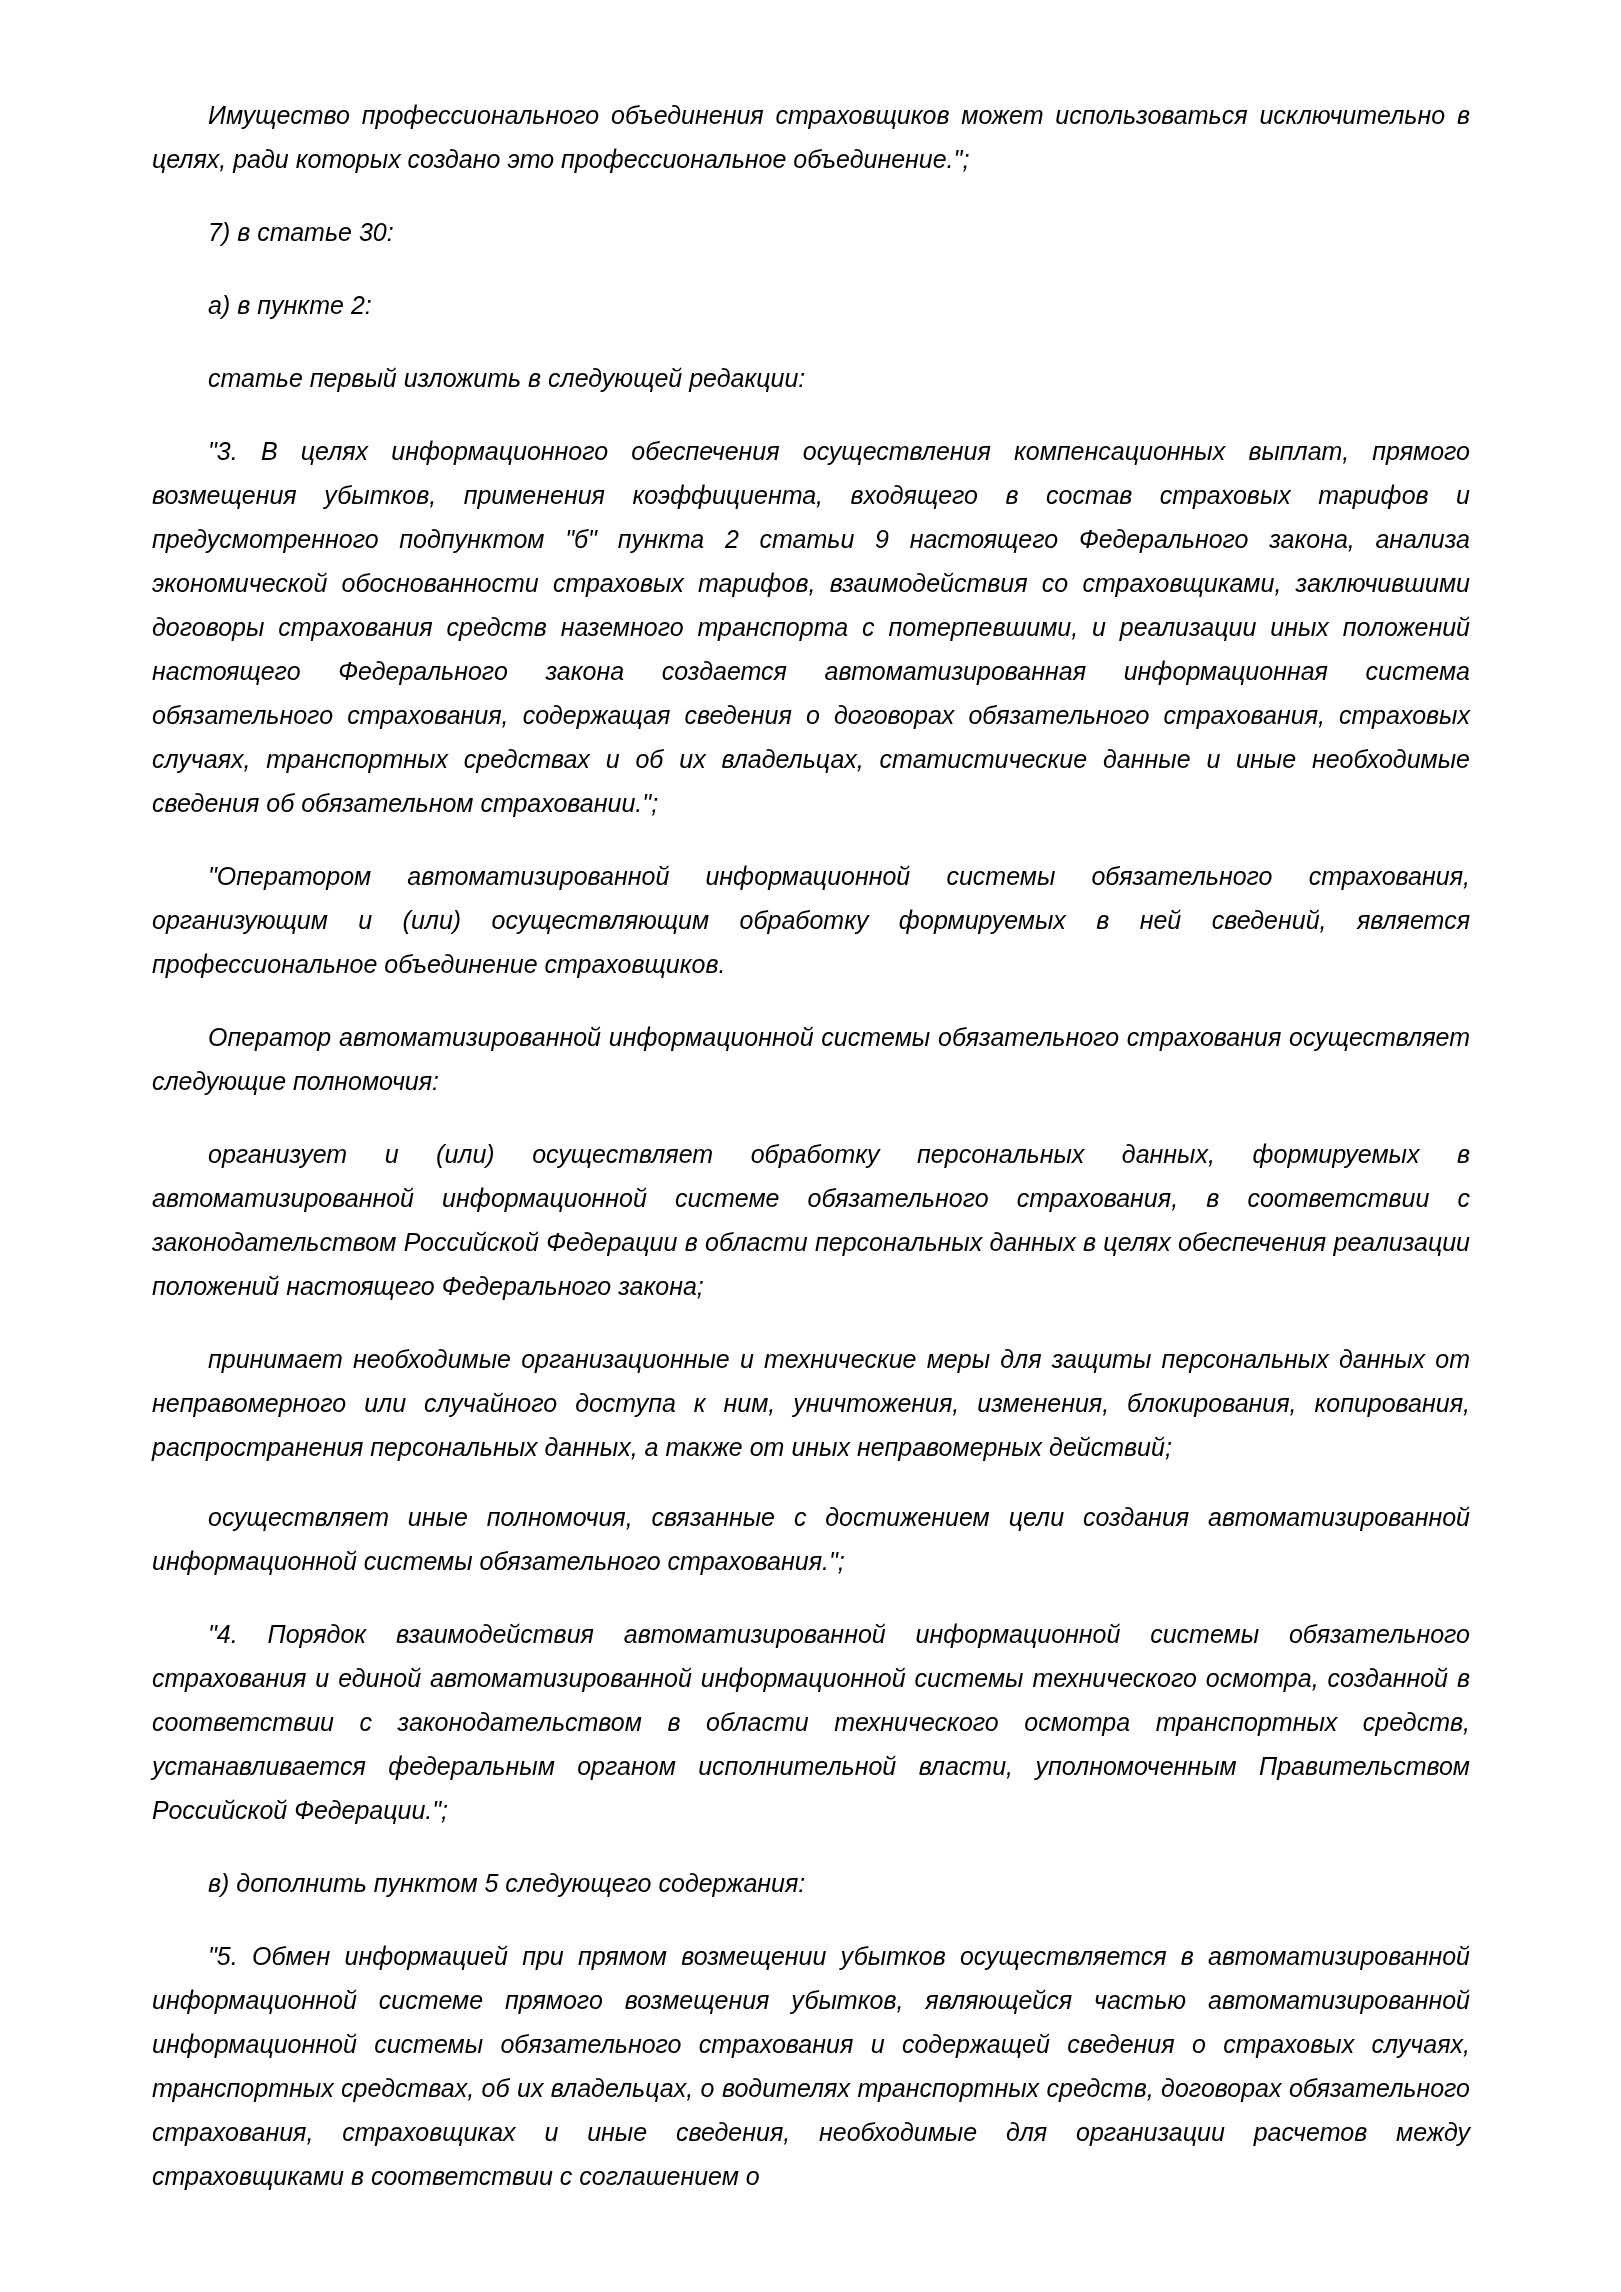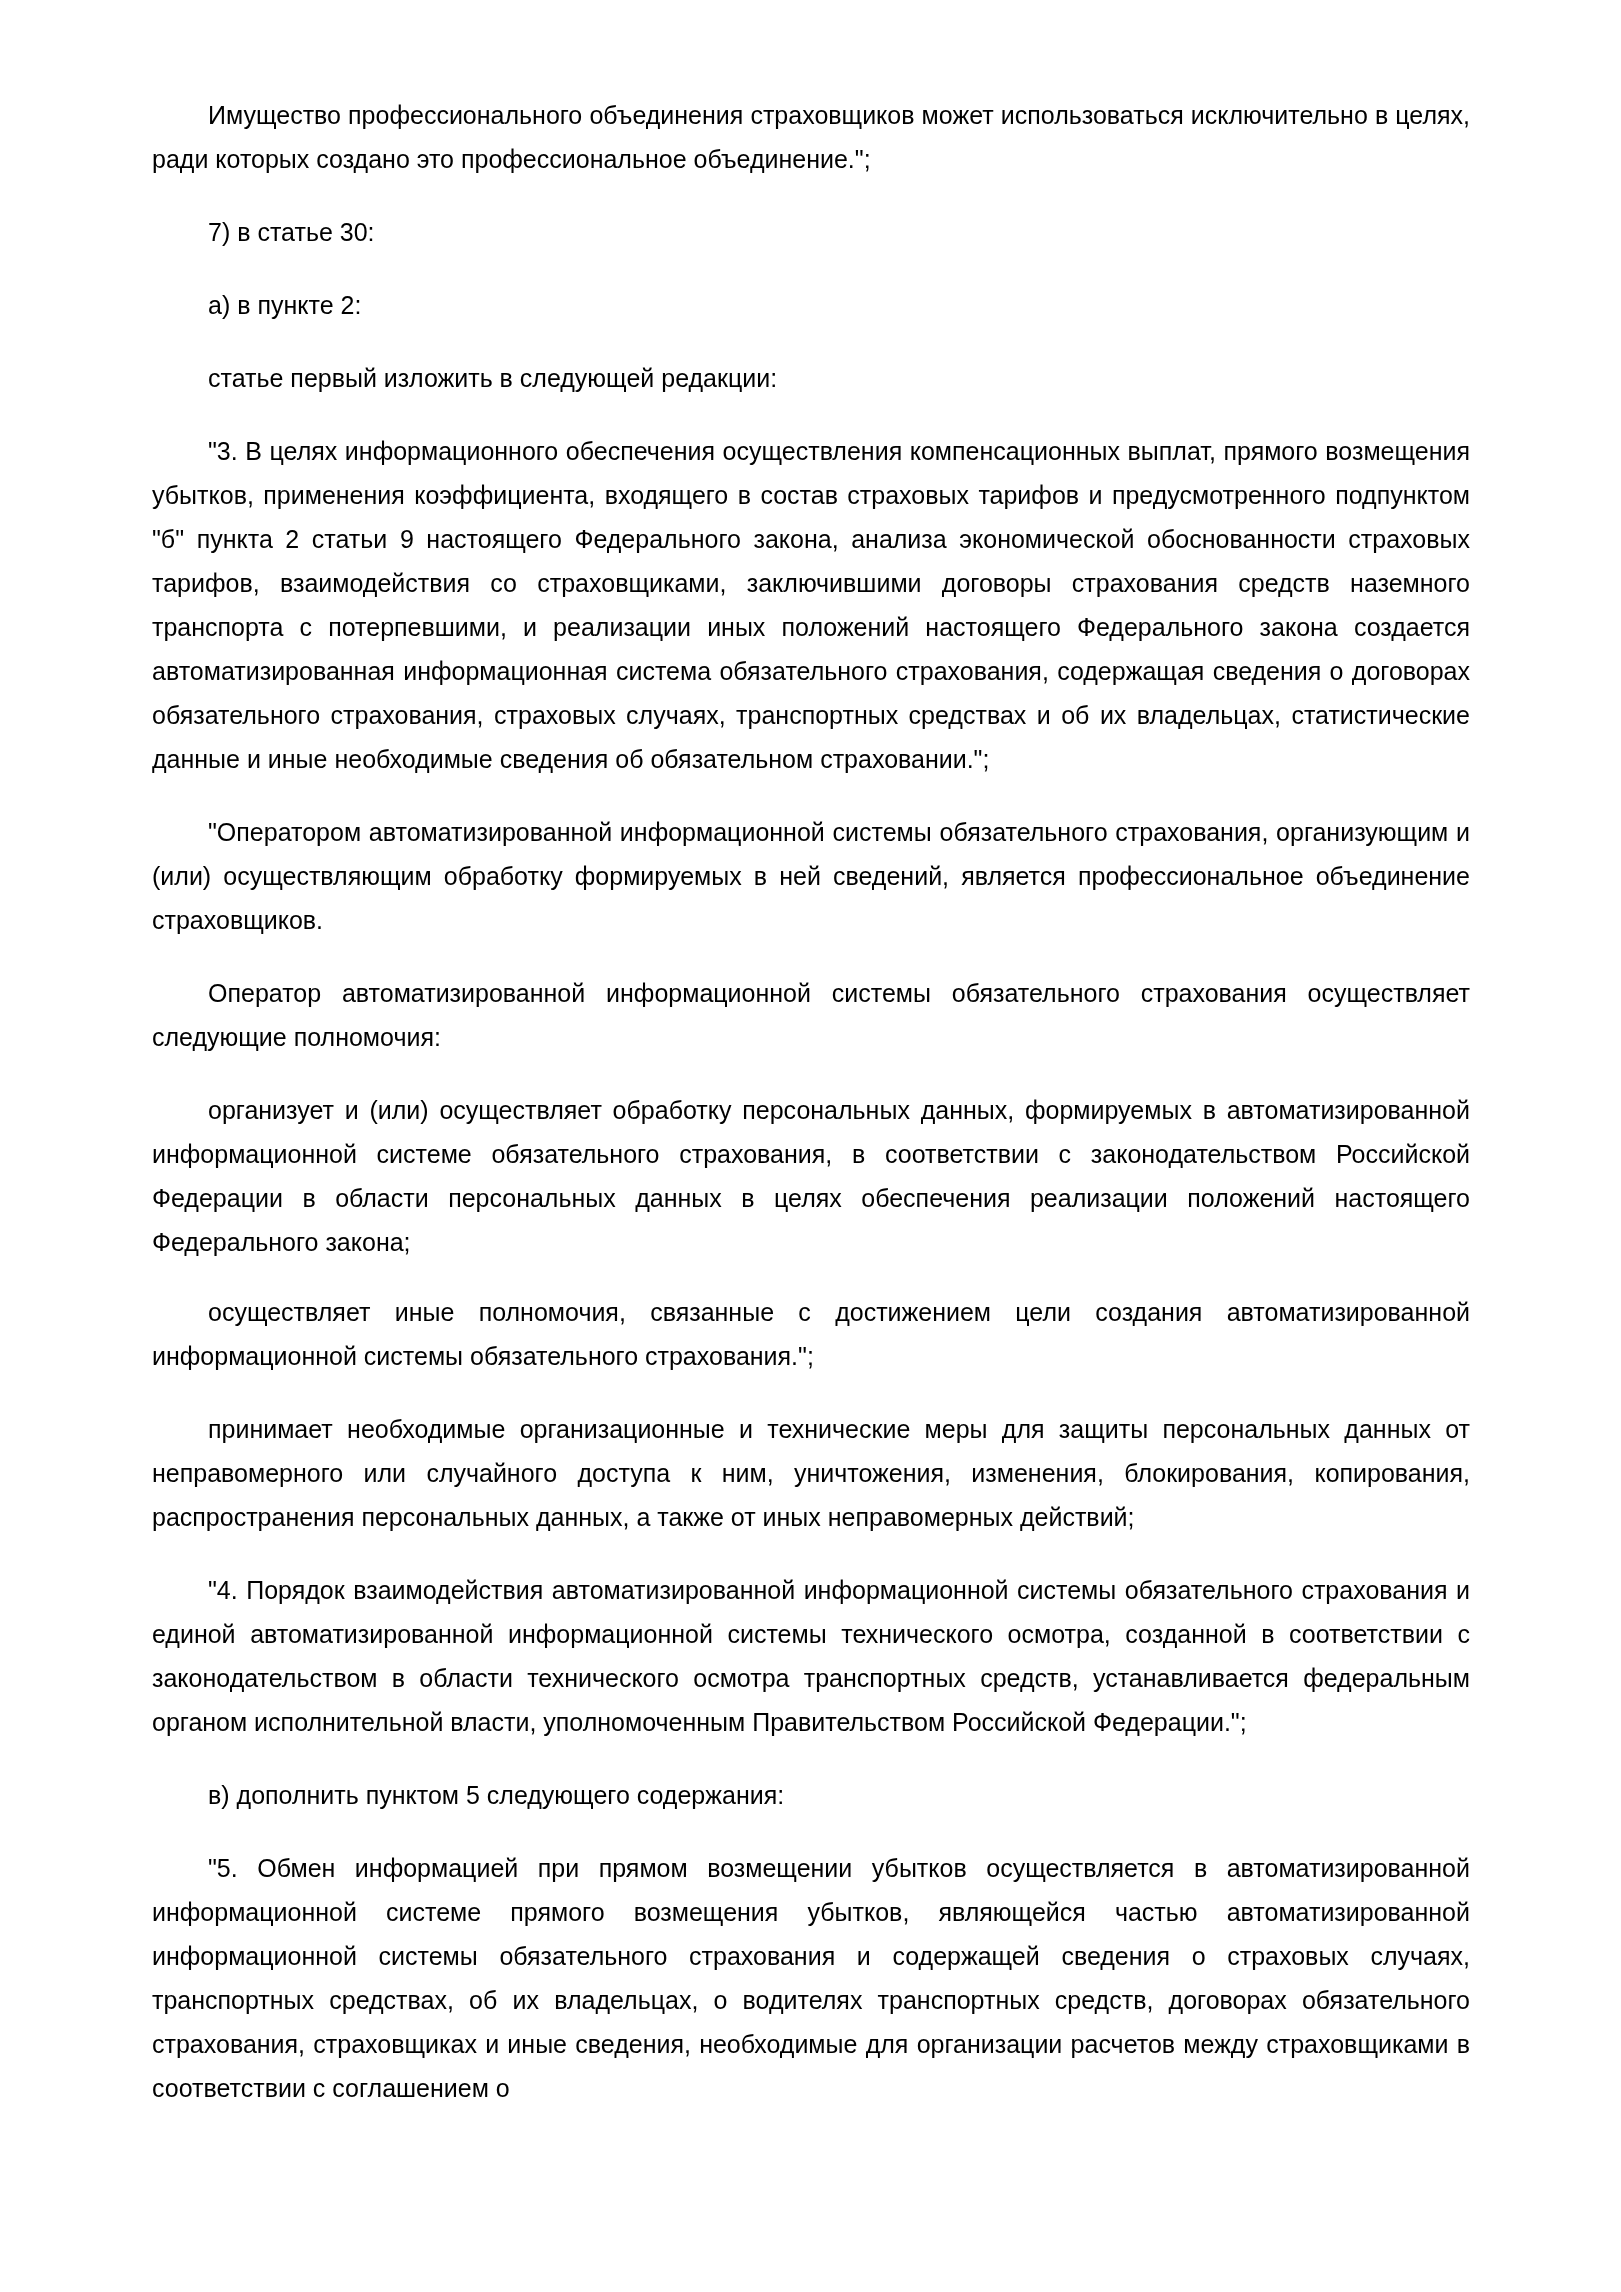--- a/index.html
+++ b/index.html
@@ -30,20 +30,21 @@
     padding: 0;
     font-size: 25px;
     line-height: 44px;
     color: #000000;
     text-align: justify;
     text-indent: 56px;
     font-weight: 400;
     letter-spacing: 0px;
     -webkit-hyphens: none;
     hyphens: none;
+    font-style: italic;
   }
   p.para.gap-md { margin-top: 29px; }
   p.para.tight { margin-top: 25.5px; }
   .lnk {
     color: #000000;
     text-decoration: none;
   }
 </style>
 </head>
 <body>
@@ -51,20 +52,20 @@
 <div class="page">
   <div class="content" id="content-root">
       <p class="para"><span>Имущество профессионального объединения страховщиков может использоваться исключительно в целях, ради которых создано это профессиональное объединение.";</span></p>
       <p class="para gap-md"><span>7) в </span><span class="lnk">статье 30</span><span>:</span></p>
       <p class="para gap-md"><span>а) в </span><span class="lnk">пункте 2</span><span>:</span></p>
       <p class="para gap-md"><span class="lnk">статье первый</span><span> изложить в следующей редакции:</span></p>
       <p class="para gap-md"><span>"3. В целях информационного обеспечения осуществления компенсационных выплат, прямого возмещения убытков, применения коэффициента, входящего в состав страховых тарифов и предусмотренного подпунктом "б" пункта 2 статьи 9 настоящего Федерального закона, анализа экономической обоснованности страховых тарифов, взаимодействия со страховщиками, заключившими договоры страхования средств наземного транспорта с потерпевшими, и реализации иных положений настоящего Федерального закона создается автоматизированная информационная система обязательного страхования, содержащая сведения о договорах обязательного страхования, страховых случаях, транспортных средствах и об их владельцах, статистические данные и иные необходимые сведения об обязательном страховании.";</span></p>
       <p class="para gap-md"><span>"Оператором автоматизированной информационной системы обязательного страхования, организующим и (или) осуществляющим обработку формируемых в ней сведений, является профессиональное объединение страховщиков.</span></p>
       <p class="para gap-md"><span>Оператор автоматизированной информационной системы обязательного страхования осуществляет следующие полномочия:</span></p>
       <p class="para gap-md"><span>организует и (или) осуществляет обработку персональных данных, формируемых в автоматизированной информационной системе обязательного страхования, в соответствии с законодательством Российской Федерации в области персональных данных в целях обеспечения реализации положений настоящего Федерального закона;</span></p>
+      <p class="para gap-md"><span>принимает необходимые организационные и технические меры для защиты персональных данных от неправомерного или случайного доступа к ним, уничтожения, изменения, блокирования, копирования, распространения персональных данных, а также от иных неправомерных действий;</span></p>
       <p class="para tight"><span>осуществляет иные полномочия, связанные с достижением цели создания автоматизированной информационной системы обязательного страхования.";</span></p>
-      <p class="para gap-md"><span>принимает необходимые организационные и технические меры для защиты персональных данных от неправомерного или случайного доступа к ним, уничтожения, изменения, блокирования, копирования, распространения персональных данных, а также от иных неправомерных действий;</span></p>
       <p class="para gap-md"><span>"4. Порядок взаимодействия автоматизированной информационной системы обязательного страхования и единой автоматизированной информационной системы технического осмотра, созданной в соответствии с законодательством в области технического осмотра транспортных средств, устанавливается федеральным органом исполнительной власти, уполномоченным Правительством Российской Федерации.";</span></p>
       <p class="para gap-md"><span>в) </span><span class="lnk">дополнить</span><span> пунктом 5 следующего содержания:</span></p>
       <p class="para gap-md"><span>"5. Обмен информацией при прямом возмещении убытков осуществляется в автоматизированной информационной системе прямого возмещения убытков, являющейся частью автоматизированной информационной системы обязательного страхования и содержащей сведения о страховых случаях, транспортных средствах, об их владельцах, о водителях транспортных средств, договорах обязательного страхования, страховщиках и иные сведения, необходимые для организации расчетов между страховщиками в соответствии с соглашением о</span></p>
     </div>
 </div>
 
 
 </body></html>

